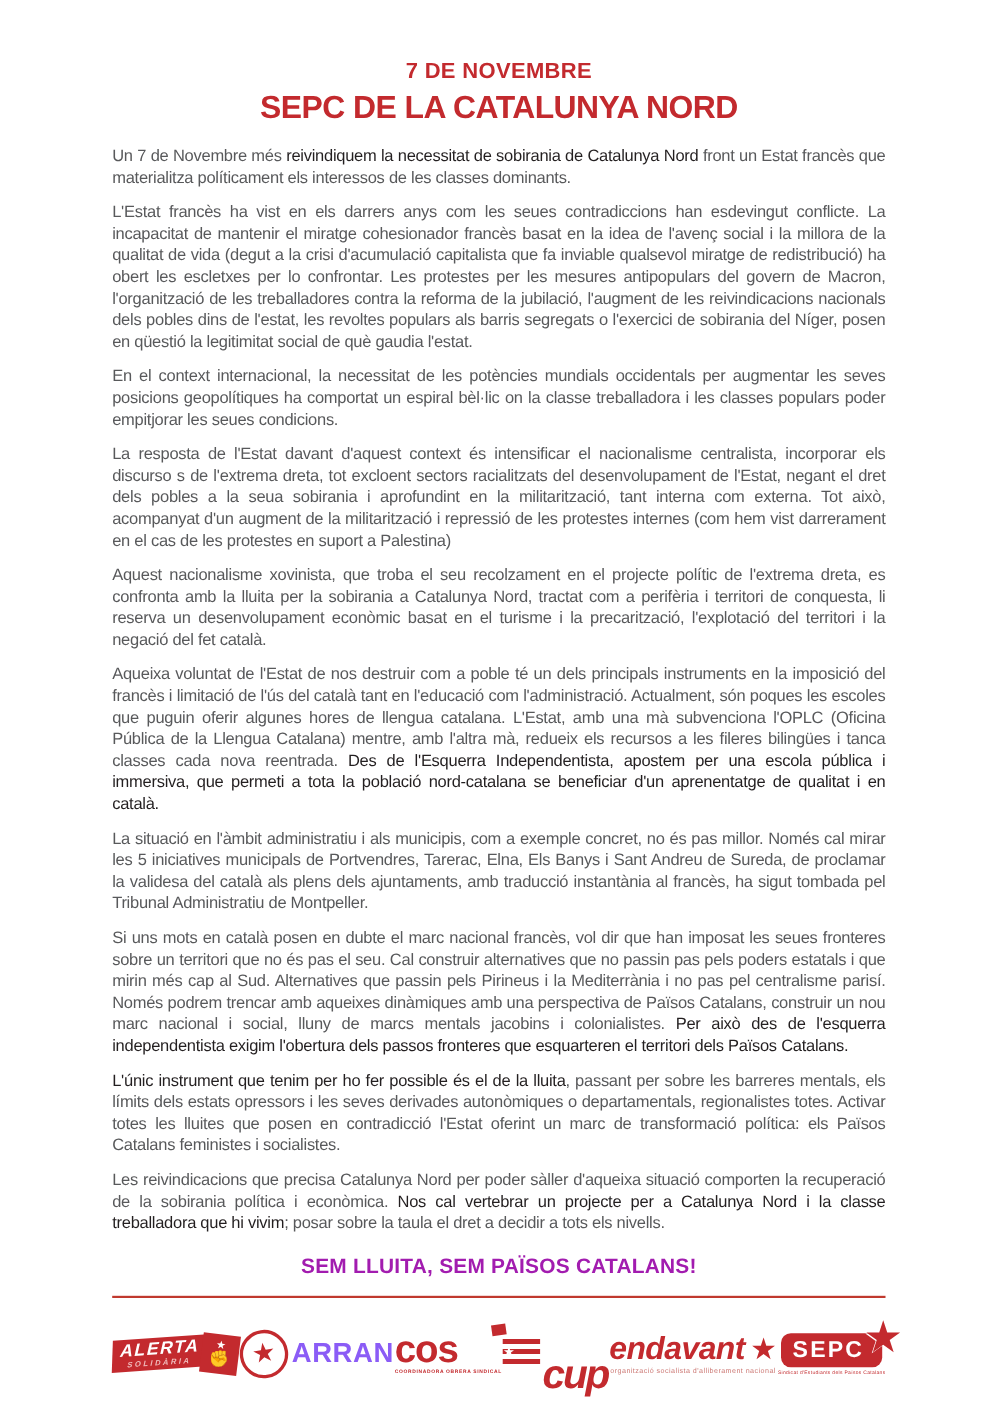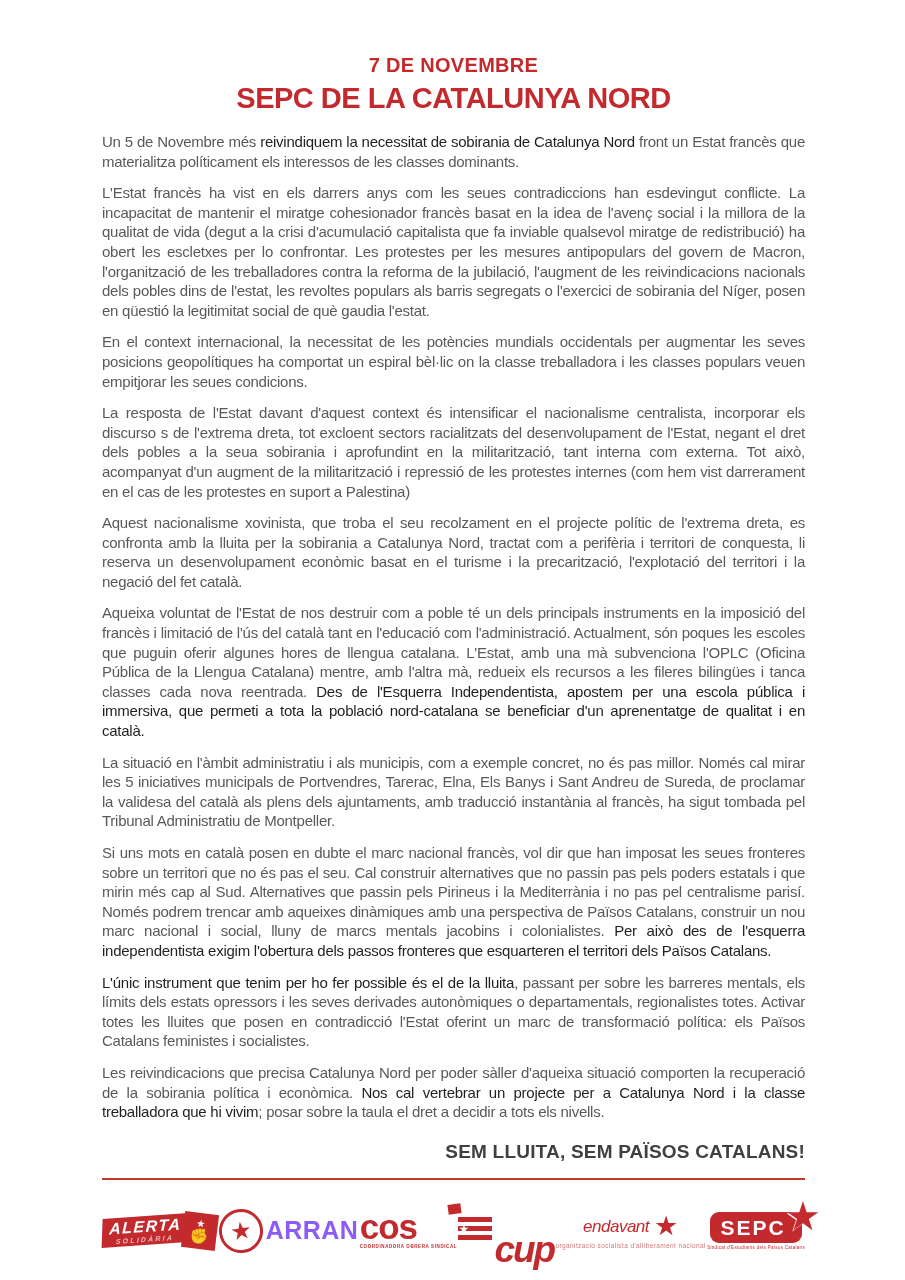--- a/index.html
+++ b/index.html
@@ -33,22 +33,22 @@
   .body-copy p {
     margin: 0 0 12px 0;
     text-align: justify;
     color: #58595b;
     font-size: 15px;
     line-height: 19.6px;
     letter-spacing: -0.25px;
   }
   .body-copy p b { color: #231f20; font-weight: normal; }
   .slogan {
-    text-align: right;
-    color: #404040;
+    text-align: center;
+    color: #a21caf;
     font-weight: bold;
     font-size: 19px;
     letter-spacing: 0.2px;
     margin-top: 19px;
   }
   .redline {
     border: none;
     border-top: 2px solid #c0392e;
     margin: 15px 0 0 0;
   }
@@ -103,21 +103,21 @@
   }
   .cup-flag .flag-star {
     position: absolute; left: 0px; top: 6px;
     color: #ffffff; font-size: 12px; line-height: 1;
   }
   .cup-text { color: #c32a2e; font-weight: bold; font-style: italic; font-size: 37px; letter-spacing: -2px; line-height: 0.8; margin-top: 39px; }
 
   
   .endavant { flex-direction: column; align-items: center; }
   .endavant-row { display: flex; align-items: center; gap: 5px; }
-  .endavant-main { color: #c32a2e; font-weight: normal; font-style: italic; font-size: 17px; letter-spacing: -0.5px; line-height: 1; }
+  .endavant-main { color: #c32a2e; font-weight: bold; font-style: italic; font-size: 29px; letter-spacing: -0.5px; line-height: 1; }
   .endavant-star { color: #c32a2e; font-size: 27px; line-height: 1; }
   .endavant-sub { color: #cd7a76; font-size: 6.5px; letter-spacing: 0.4px; margin-top: 2px; }
 
   
   .sepc { flex-direction: column; position: relative; align-items: center; justify-content: center; }
   .sepc-badge {
     background: #c32a2e; color: #ffffff; font-weight: bold;
     font-size: 21px; letter-spacing: 2px;
     padding: 5px 16px 5px 10px; border-radius: 9px; line-height: 1;
   }
@@ -132,23 +132,23 @@
 <body>
 
 <div class="page">
 
   <header class="doc-header">
     <h2 class="date-line">7 DE NOVEMBRE</h2>
     <h1 class="main-title">SEPC DE LA CATALUNYA NORD</h1>
   </header>
 
   <main class="body-copy">
-      <p><span>Un 5 de Novembre més </span><b>reivindiquem la necessitat de sobirania de Catalunya Nord</b><span> front un Estat francès que materialitza políticament els interessos de les classes dominants.</span></p>
+      <p><span>Un 7 de Novembre més </span><b>reivindiquem la necessitat de sobirania de Catalunya Nord</b><span> front un Estat francès que materialitza políticament els interessos de les classes dominants.</span></p>
       <p><span>L'Estat francès ha vist en els darrers anys com les seues contradiccions han esdevingut conflicte. La incapacitat de mantenir el miratge cohesionador francès basat en la idea de l'avenç social i la millora de la qualitat de vida (degut a la crisi d'acumulació capitalista que fa inviable qualsevol miratge de redistribució) ha obert les escletxes per lo confrontar. Les protestes per les mesures antipopulars del govern de Macron, l'organització de les treballadores contra la reforma de la jubilació, l'augment de les reivindicacions nacionals dels pobles dins de l'estat, les revoltes populars als barris segregats o l'exercici de sobirania del Níger, posen en qüestió la legitimitat social de què gaudia l'estat.</span></p>
-      <p><span>En el context internacional, la necessitat de les potències mundials occidentals per augmentar les seves posicions geopolítiques ha comportat un espiral bèl·lic on la classe treballadora i les classes populars veuen empitjorar les seues condicions.</span></p>
+      <p><span>En el context internacional, la necessitat de les potències mundials occidentals per augmentar les seves posicions geopolítiques ha comportat un espiral bèl·lic on la classe treballadora i les classes populars poder empitjorar les seues condicions.</span></p>
       <p><span>La resposta de l'Estat davant d'aquest context és intensificar el nacionalisme centralista, incorporar els discurso s de l'extrema dreta, tot excloent sectors racialitzats del desenvolupament de l'Estat, negant el dret dels pobles a la seua sobirania i aprofundint en la militarització, tant interna com externa. Tot això, acompanyat d'un augment de la militarització i repressió de les protestes internes (com hem vist darrerament en el cas de les protestes en suport a Palestina)</span></p>
       <p><span>Aquest nacionalisme xovinista, que troba el seu recolzament en el projecte polític de l'extrema dreta, es confronta amb la lluita per la sobirania a Catalunya Nord, tractat com a perifèria i territori de conquesta, li reserva un desenvolupament econòmic basat en el turisme i la precarització, l'explotació del territori i la negació del fet català.</span></p>
       <p><span>Aqueixa voluntat de l'Estat de nos destruir com a poble té un dels principals instruments en la imposició del francès i limitació de l'ús del català tant en l'educació com l'administració. Actualment, són poques les escoles que puguin oferir algunes hores de llengua catalana. L'Estat, amb una mà subvenciona l'OPLC (Oficina Pública de la Llengua Catalana) mentre, amb l'altra mà, redueix els recursos a les fileres bilingües i tanca classes cada nova reentrada. </span><b>Des de l'Esquerra Independentista, apostem per una escola pública i immersiva, que permeti a tota la població nord-catalana se beneficiar d'un aprenentatge de qualitat i en català.</b></p>
       <p><span>La situació en l'àmbit administratiu i als municipis, com a exemple concret, no és pas millor. Només cal mirar les 5 iniciatives municipals de Portvendres, Tarerac, Elna, Els Banys i Sant Andreu de Sureda, de proclamar la validesa del català als plens dels ajuntaments, amb traducció instantània al francès, ha sigut tombada pel Tribunal Administratiu de Montpeller.</span></p>
       <p><span>Si uns mots en català posen en dubte el marc nacional francès, vol dir que han imposat les seues fronteres sobre un territori que no és pas el seu. Cal construir alternatives que no passin pas pels poders estatals i que mirin més cap al Sud. Alternatives que passin pels Pirineus i la Mediterrània i no pas pel centralisme parisí. Només podrem trencar amb aqueixes dinàmiques amb una perspectiva de Països Catalans, construir un nou marc nacional i social, lluny de marcs mentals jacobins i colonialistes. </span><b>Per això des de l'esquerra independentista exigim l'obertura dels passos fronteres que esquarteren el territori dels Països Catalans.</b></p>
       <p><b>L'únic instrument que tenim per ho fer possible és el de la lluita</b><span>, passant per sobre les barreres mentals, els límits dels estats opressors i les seves derivades autonòmiques o departamentals, regionalistes totes. Activar totes les lluites que posen en contradicció l'Estat oferint un marc de transformació política: els Països Catalans feministes i socialistes.</span></p>
       <p><span>Les reivindicacions que precisa Catalunya Nord per poder sàller d'aqueixa situació comporten la recuperació de la sobirania política i econòmica. </span><b>Nos cal vertebrar un projecte per a Catalunya Nord i la classe treballadora que hi vivim</b><span>; posar sobre la taula el dret a decidir a tots els nivells.</span></p>
     </main>
 
   <div class="slogan">SEM LLUITA, SEM PAÏSOS CATALANS!</div>

